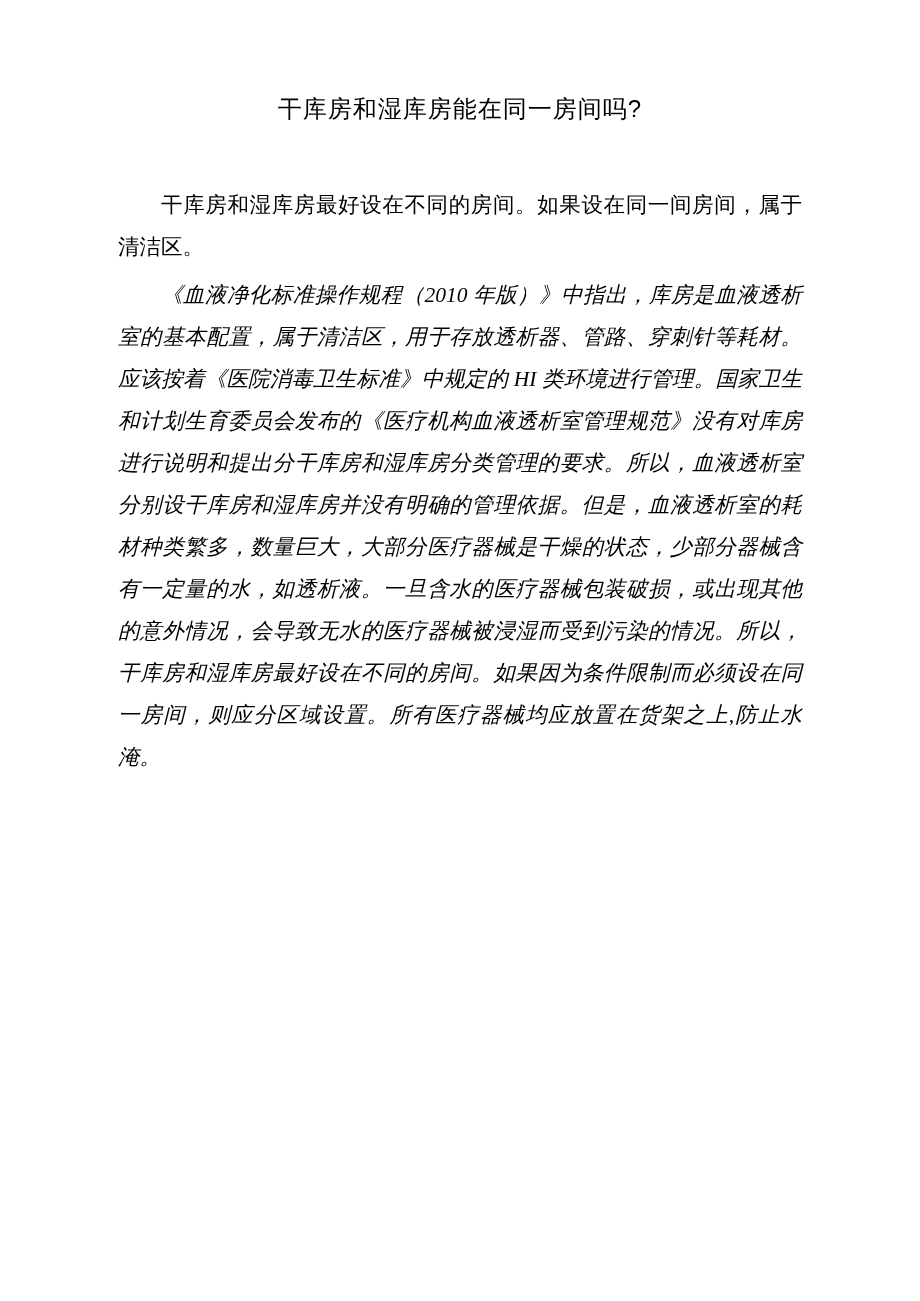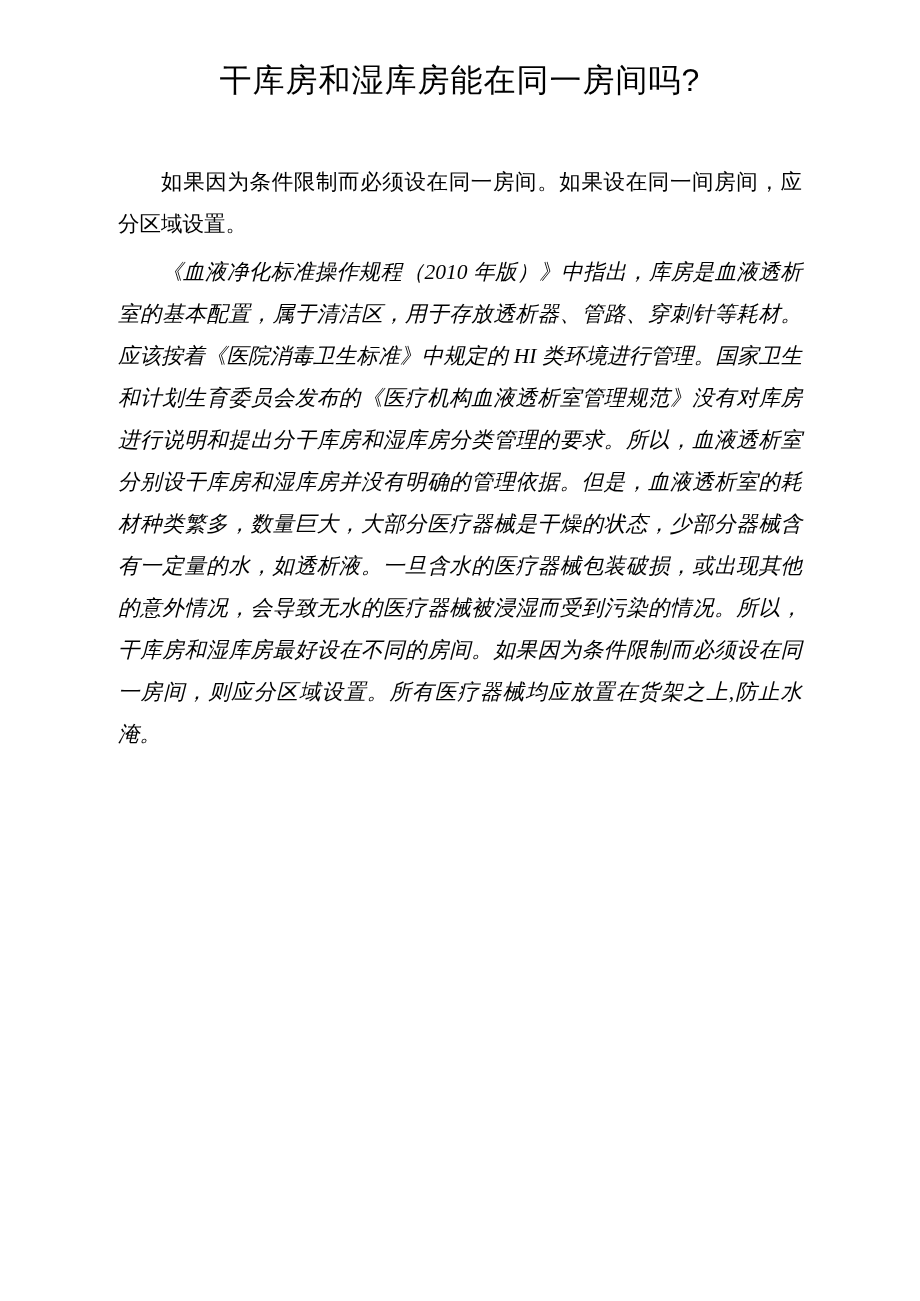--- a/index.html
+++ b/index.html
@@ -23,26 +23,26 @@
     padding: 0;
   }
   .content {
     position: absolute;
     left: 118px;
     top: 0;
     width: 684px;
   }
   .doc-title {
     text-align: center;
-    font-size: 32px;
+    font-size: 24px;
     font-family: "Liberation Sans", "DejaVu Sans", sans-serif;
     font-weight: normal;
     letter-spacing: 1px;
     margin: 0;
-    padding-top: 58px;
+    padding-top: 92px;
     padding-bottom: 0;
     line-height: 1.4;
     color: #000;
   }
   .body-block {
     margin-top: 58px;
   }
   p.para {
     font-size: 21.5px;
     line-height: 42px;
@@ -59,17 +59,17 @@
     font-style: italic;
   }
 </style>
 </head>
 <body>
 
 <div class="page">
   <div class="content">
     <h1 class="doc-title">干库房和湿库房能在同一房间吗?</h1>
     <div class="body-block">
-      <p class="para">如果因为条件限制而必须设在同一房间。如果设在同一间房间，应分区域设置。</p>
+      <p class="para">干库房和湿库房最好设在不同的房间。如果设在同一间房间，属于清洁区。</p>
       <p class="para">《血液净化标准操作规程（2010 年版）》中指出，库房是血液透析室的基本配置，属于清洁区，用于存放透析器、管路、穿刺针等耗材。应该按着《医院消毒卫生标准》中规定的 HI 类环境进行管理。国家卫生和计划生育委员会发布的《医疗机构血液透析室管理规范》没有对库房进行说明和提出分干库房和湿库房分类管理的要求。所以，血液透析室分别设干库房和湿库房并没有明确的管理依据。但是，血液透析室的耗材种类繁多，数量巨大，大部分医疗器械是干燥的状态，少部分器械含有一定量的水，如透析液。一旦含水的医疗器械包装破损，或出现其他的意外情况，会导致无水的医疗器械被浸湿而受到污染的情况。所以，干库房和湿库房最好设在不同的房间。如果因为条件限制而必须设在同一房间，则应分区域设置。所有医疗器械均应放置在货架之上,防止水淹。</p>
     </div>
   </div>
 </div>
 
 </body></html>

